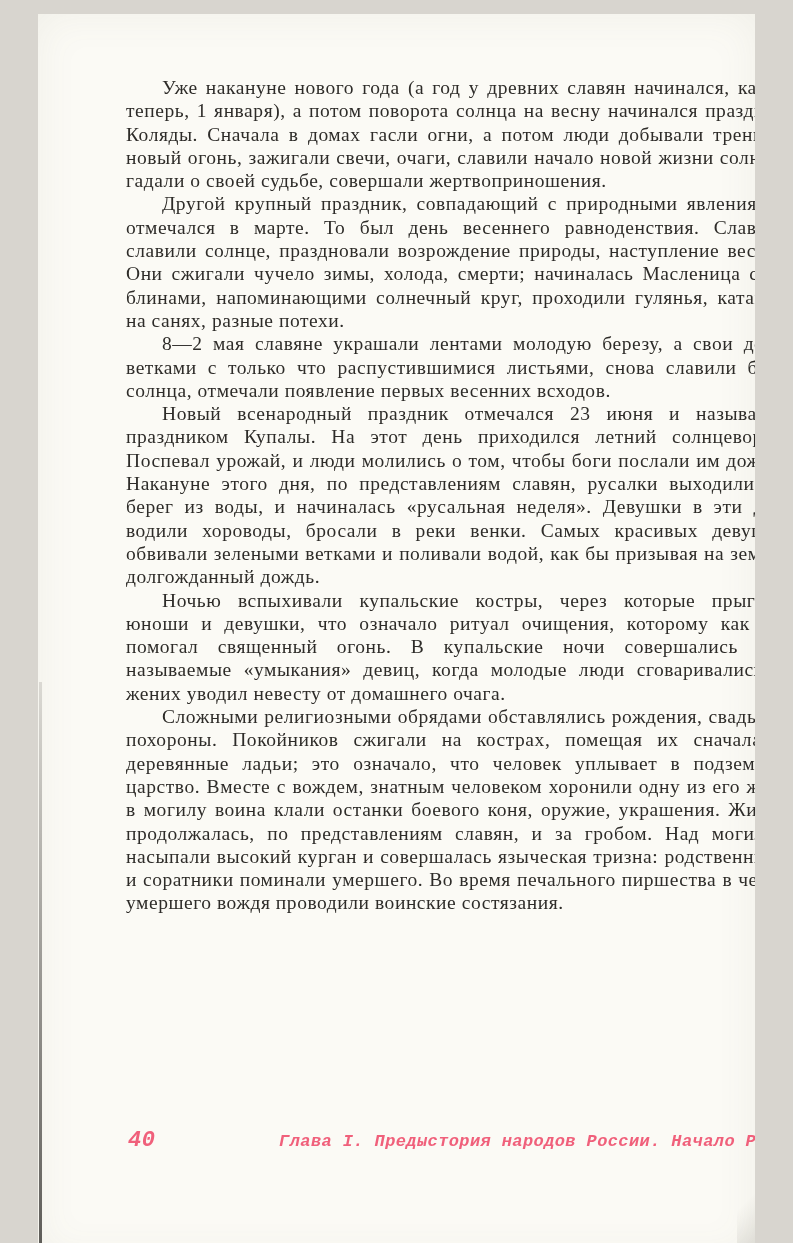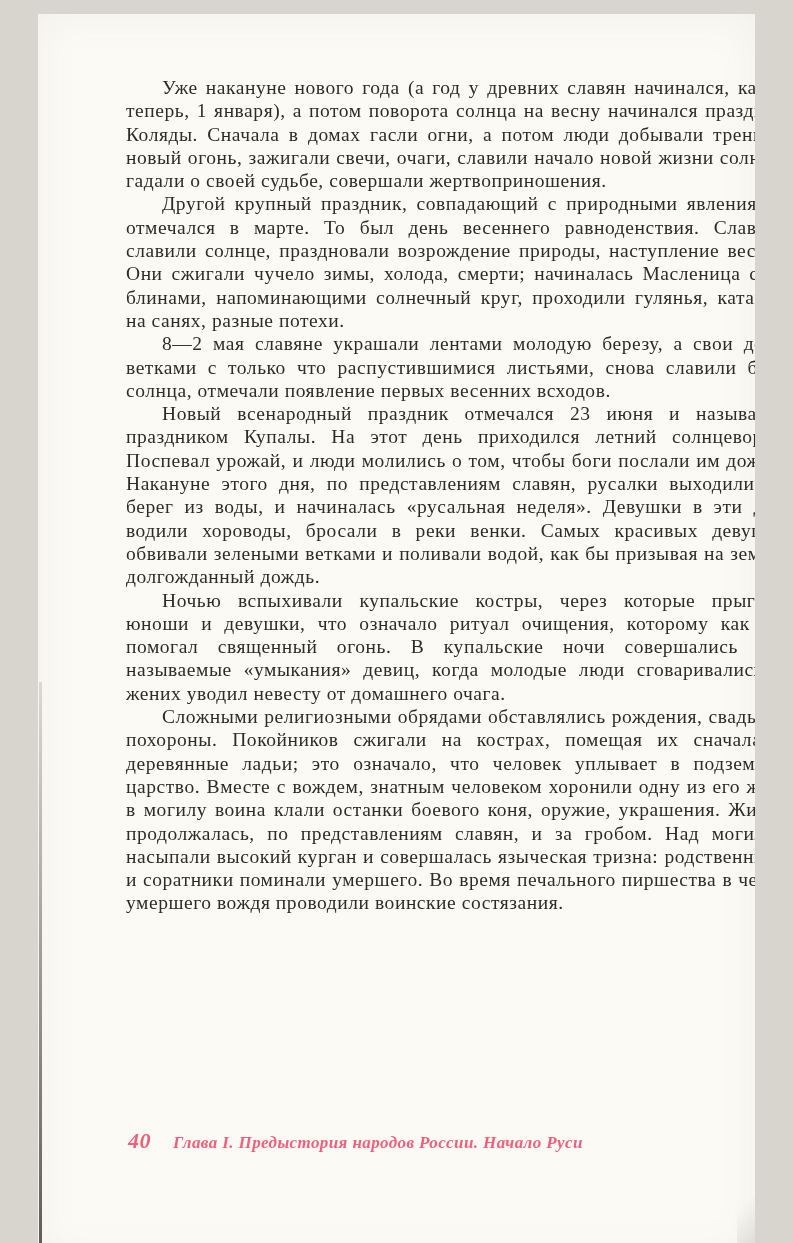--- a/index.html
+++ b/index.html
@@ -32,22 +32,23 @@
     margin: 0;
     text-indent: 36px;
   }
   .footer {
     position: absolute;
     left: 90px;
     top: 1114px;
     width: 660px;
     display: flex;
     align-items: baseline;
-    font-family: Liberation Serif, serif;
+    font-family: Liberation Mono, monospace;
     color: #f0607b;
+    justify-content: space-between;
   }
   .page-number {
     font-size: 22px;
     font-weight: bold;
     font-style: italic;
     margin-right: 22px;
     letter-spacing: 0.5px;
   }
   .chapter-title {
     font-size: 17px;

